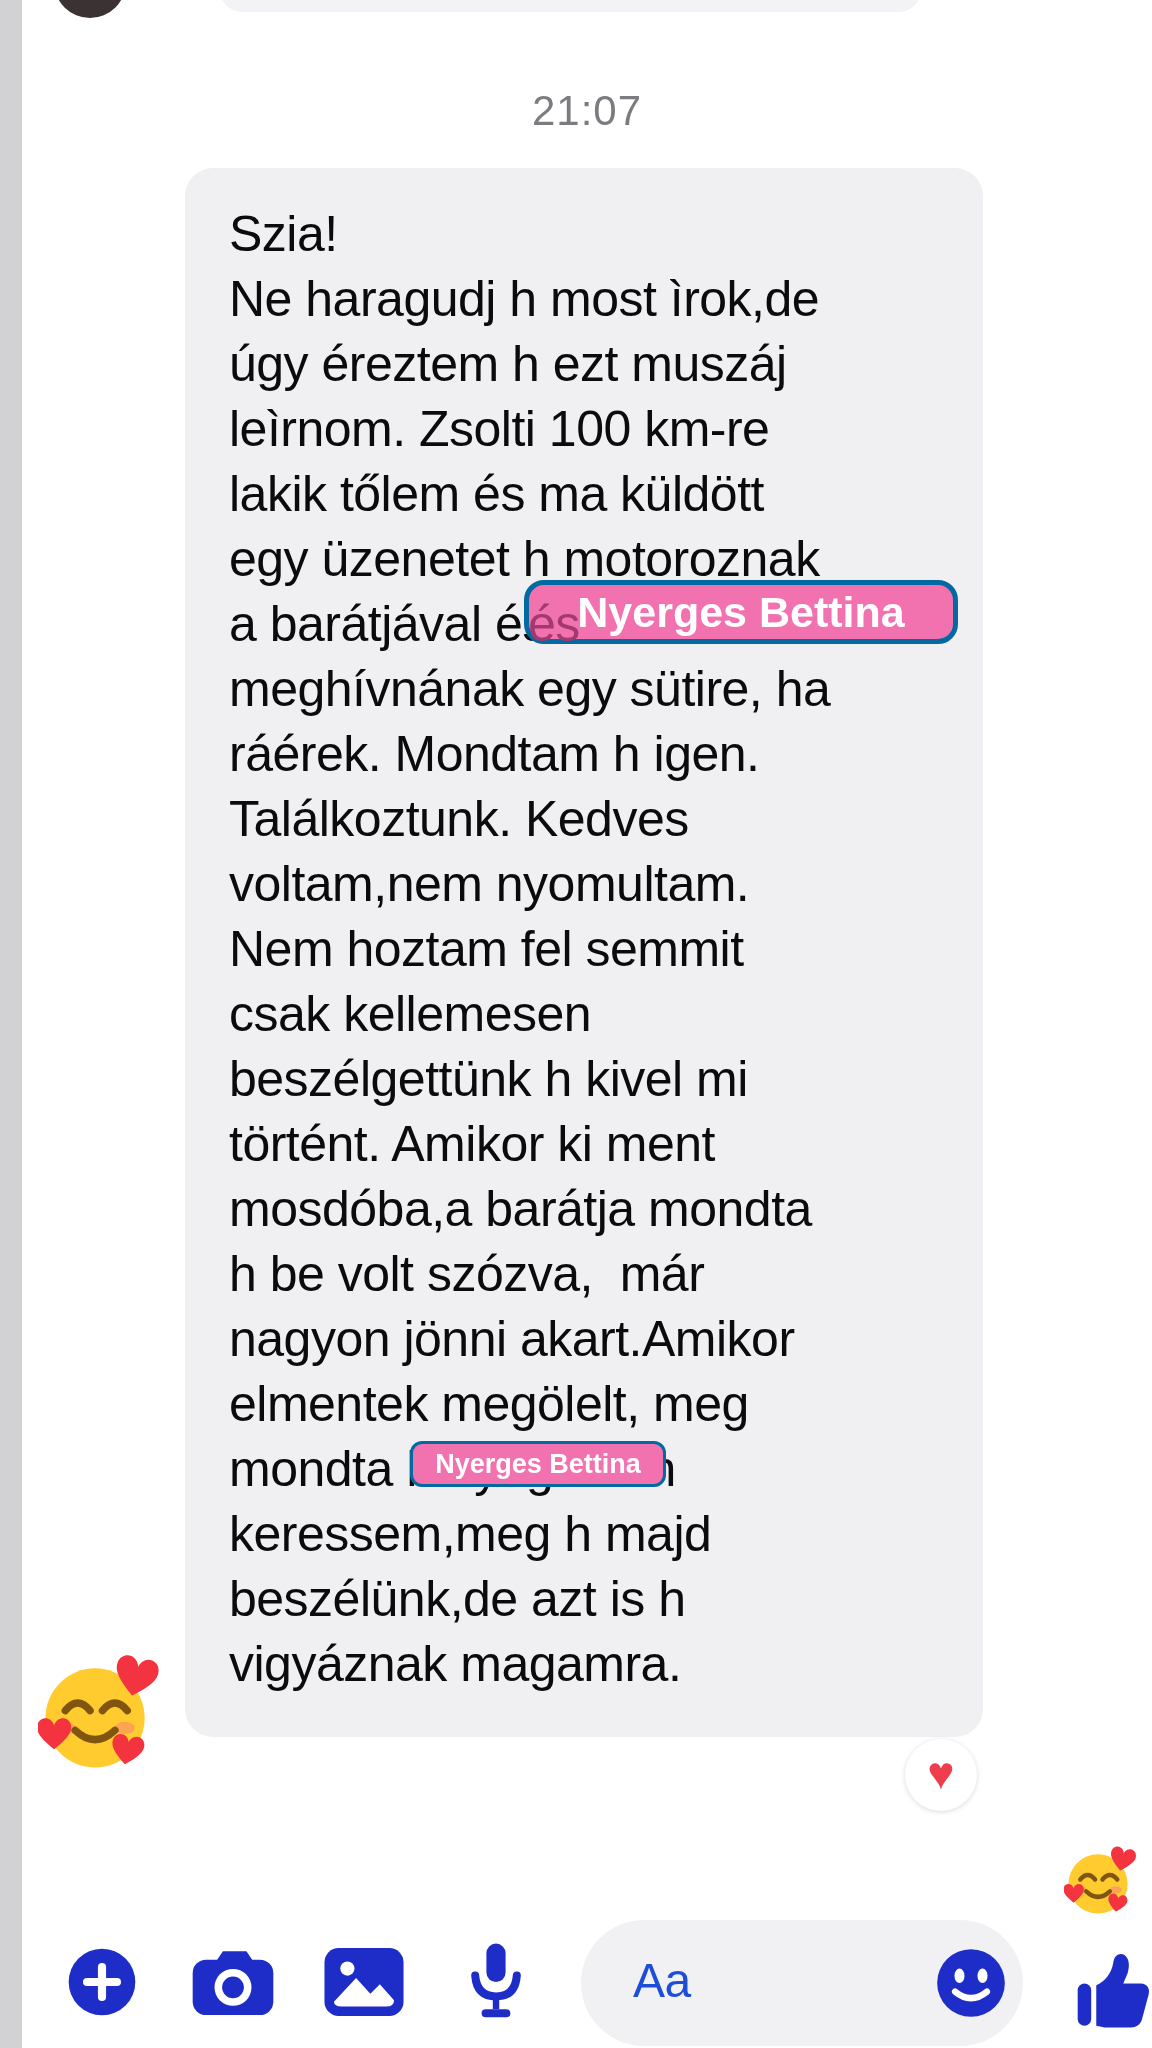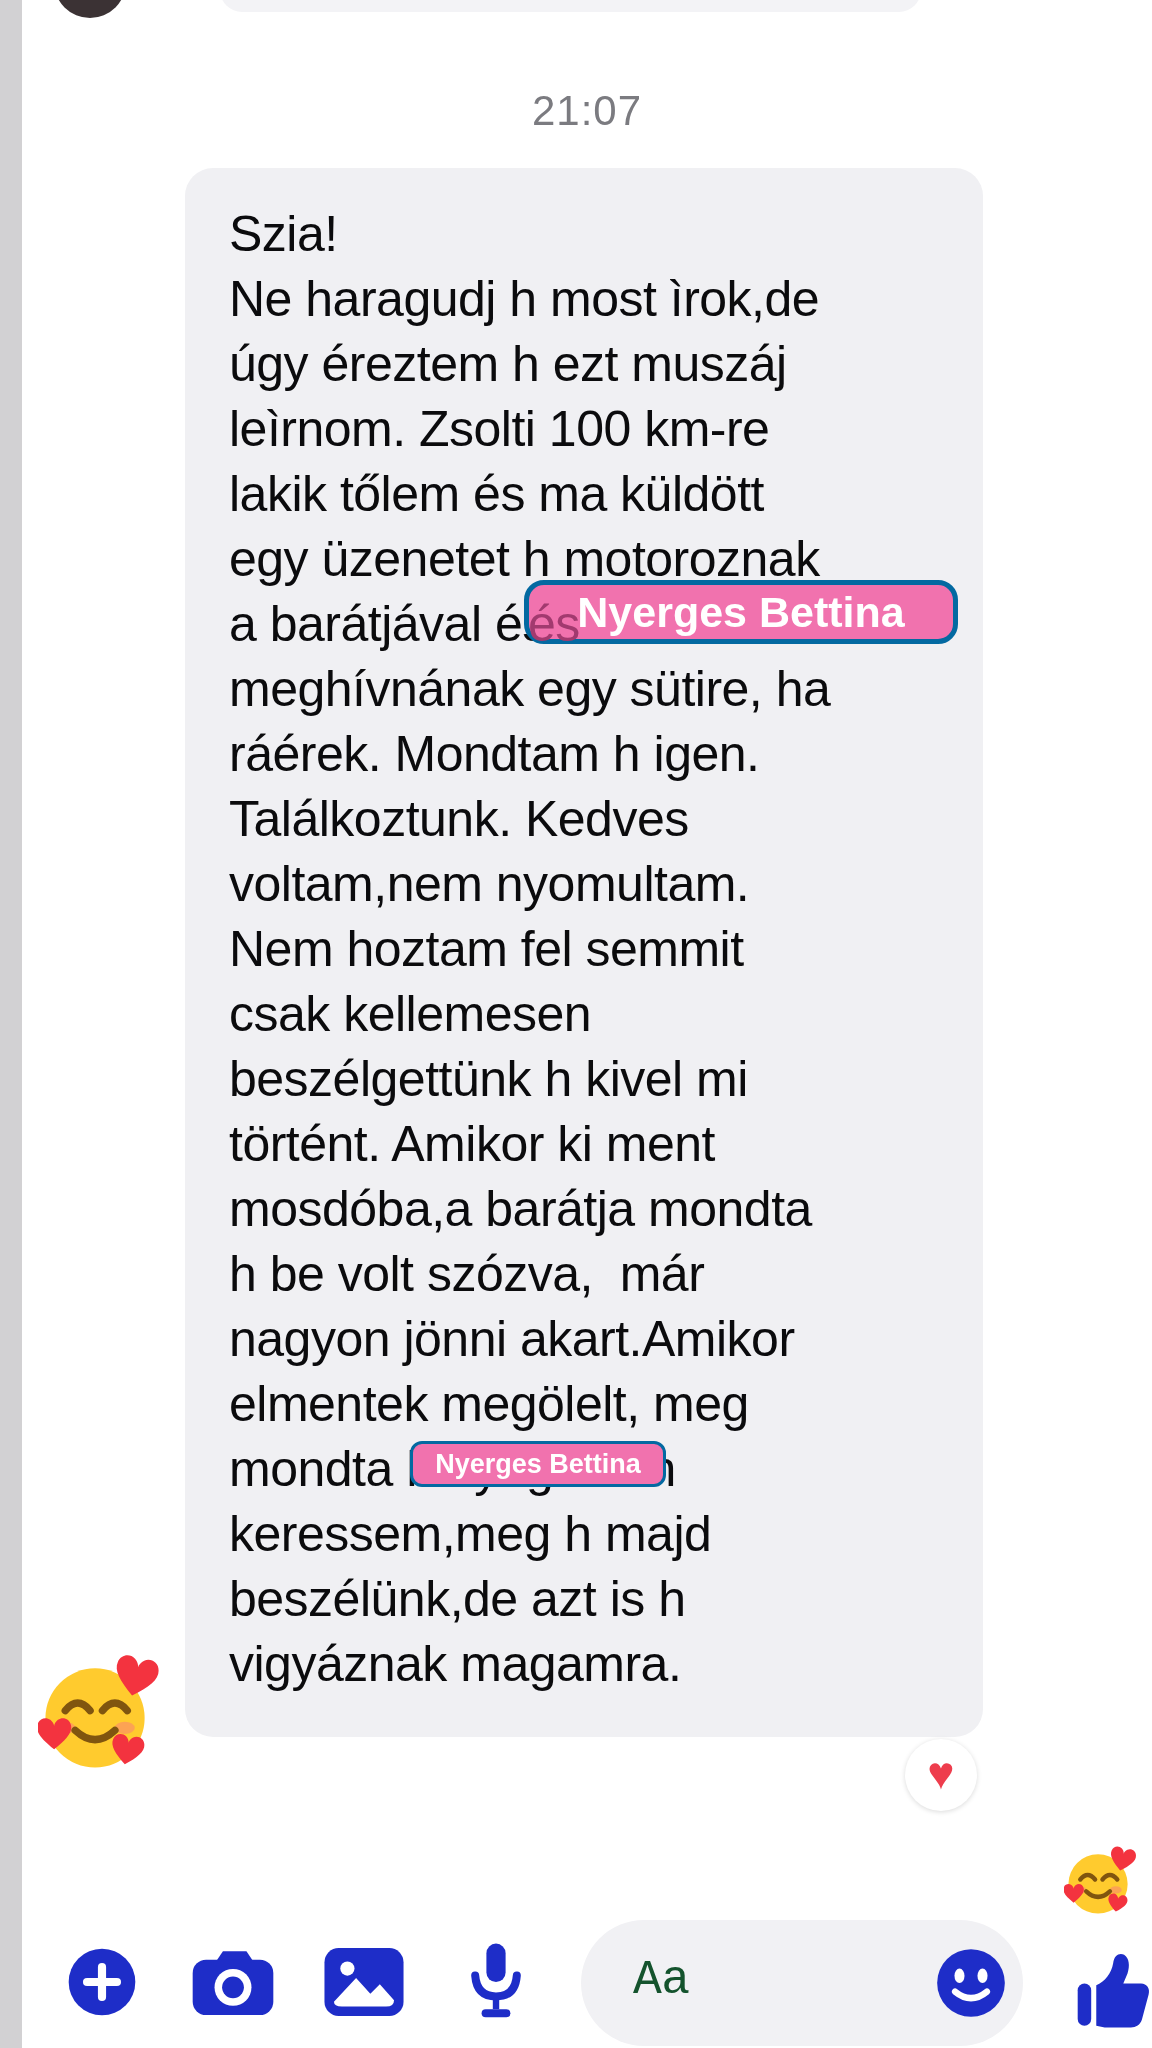--- a/index.html
+++ b/index.html
@@ -44,21 +44,21 @@
   .btn-plus{left:68px;top:1948px;width:68px;height:68px;}
   .btn-camera{left:191px;top:1951px;width:84px;height:66px;}
   .btn-photo{left:324px;top:1948px;width:80px;height:68px;}
   .btn-mic{left:462px;top:1942px;width:68px;height:80px;}
   .input-pill{
     position:absolute;left:581px;top:1920px;width:442px;height:126px;border-radius:63px;
     background:#f1f1f4;
   }
   .input-placeholder{
     position:absolute;left:52px;top:0;height:120px;display:flex;align-items:center;
-    font-size:48px;color:#14532d;letter-spacing:-0.5px;font-family:Liberation Mono, monospace;
+    font-size:48px;color:#1d4ed8;letter-spacing:-0.5px;
   }
   .btn-emoji{position:absolute;right:16px;top:27px;width:72px;height:72px;}
   .btn-like{left:1076px;top:1946px;width:76px;height:92px;}
   svg{display:block;}
 </style>
 </head>
 <body>
 
 <div class="screen">
 

